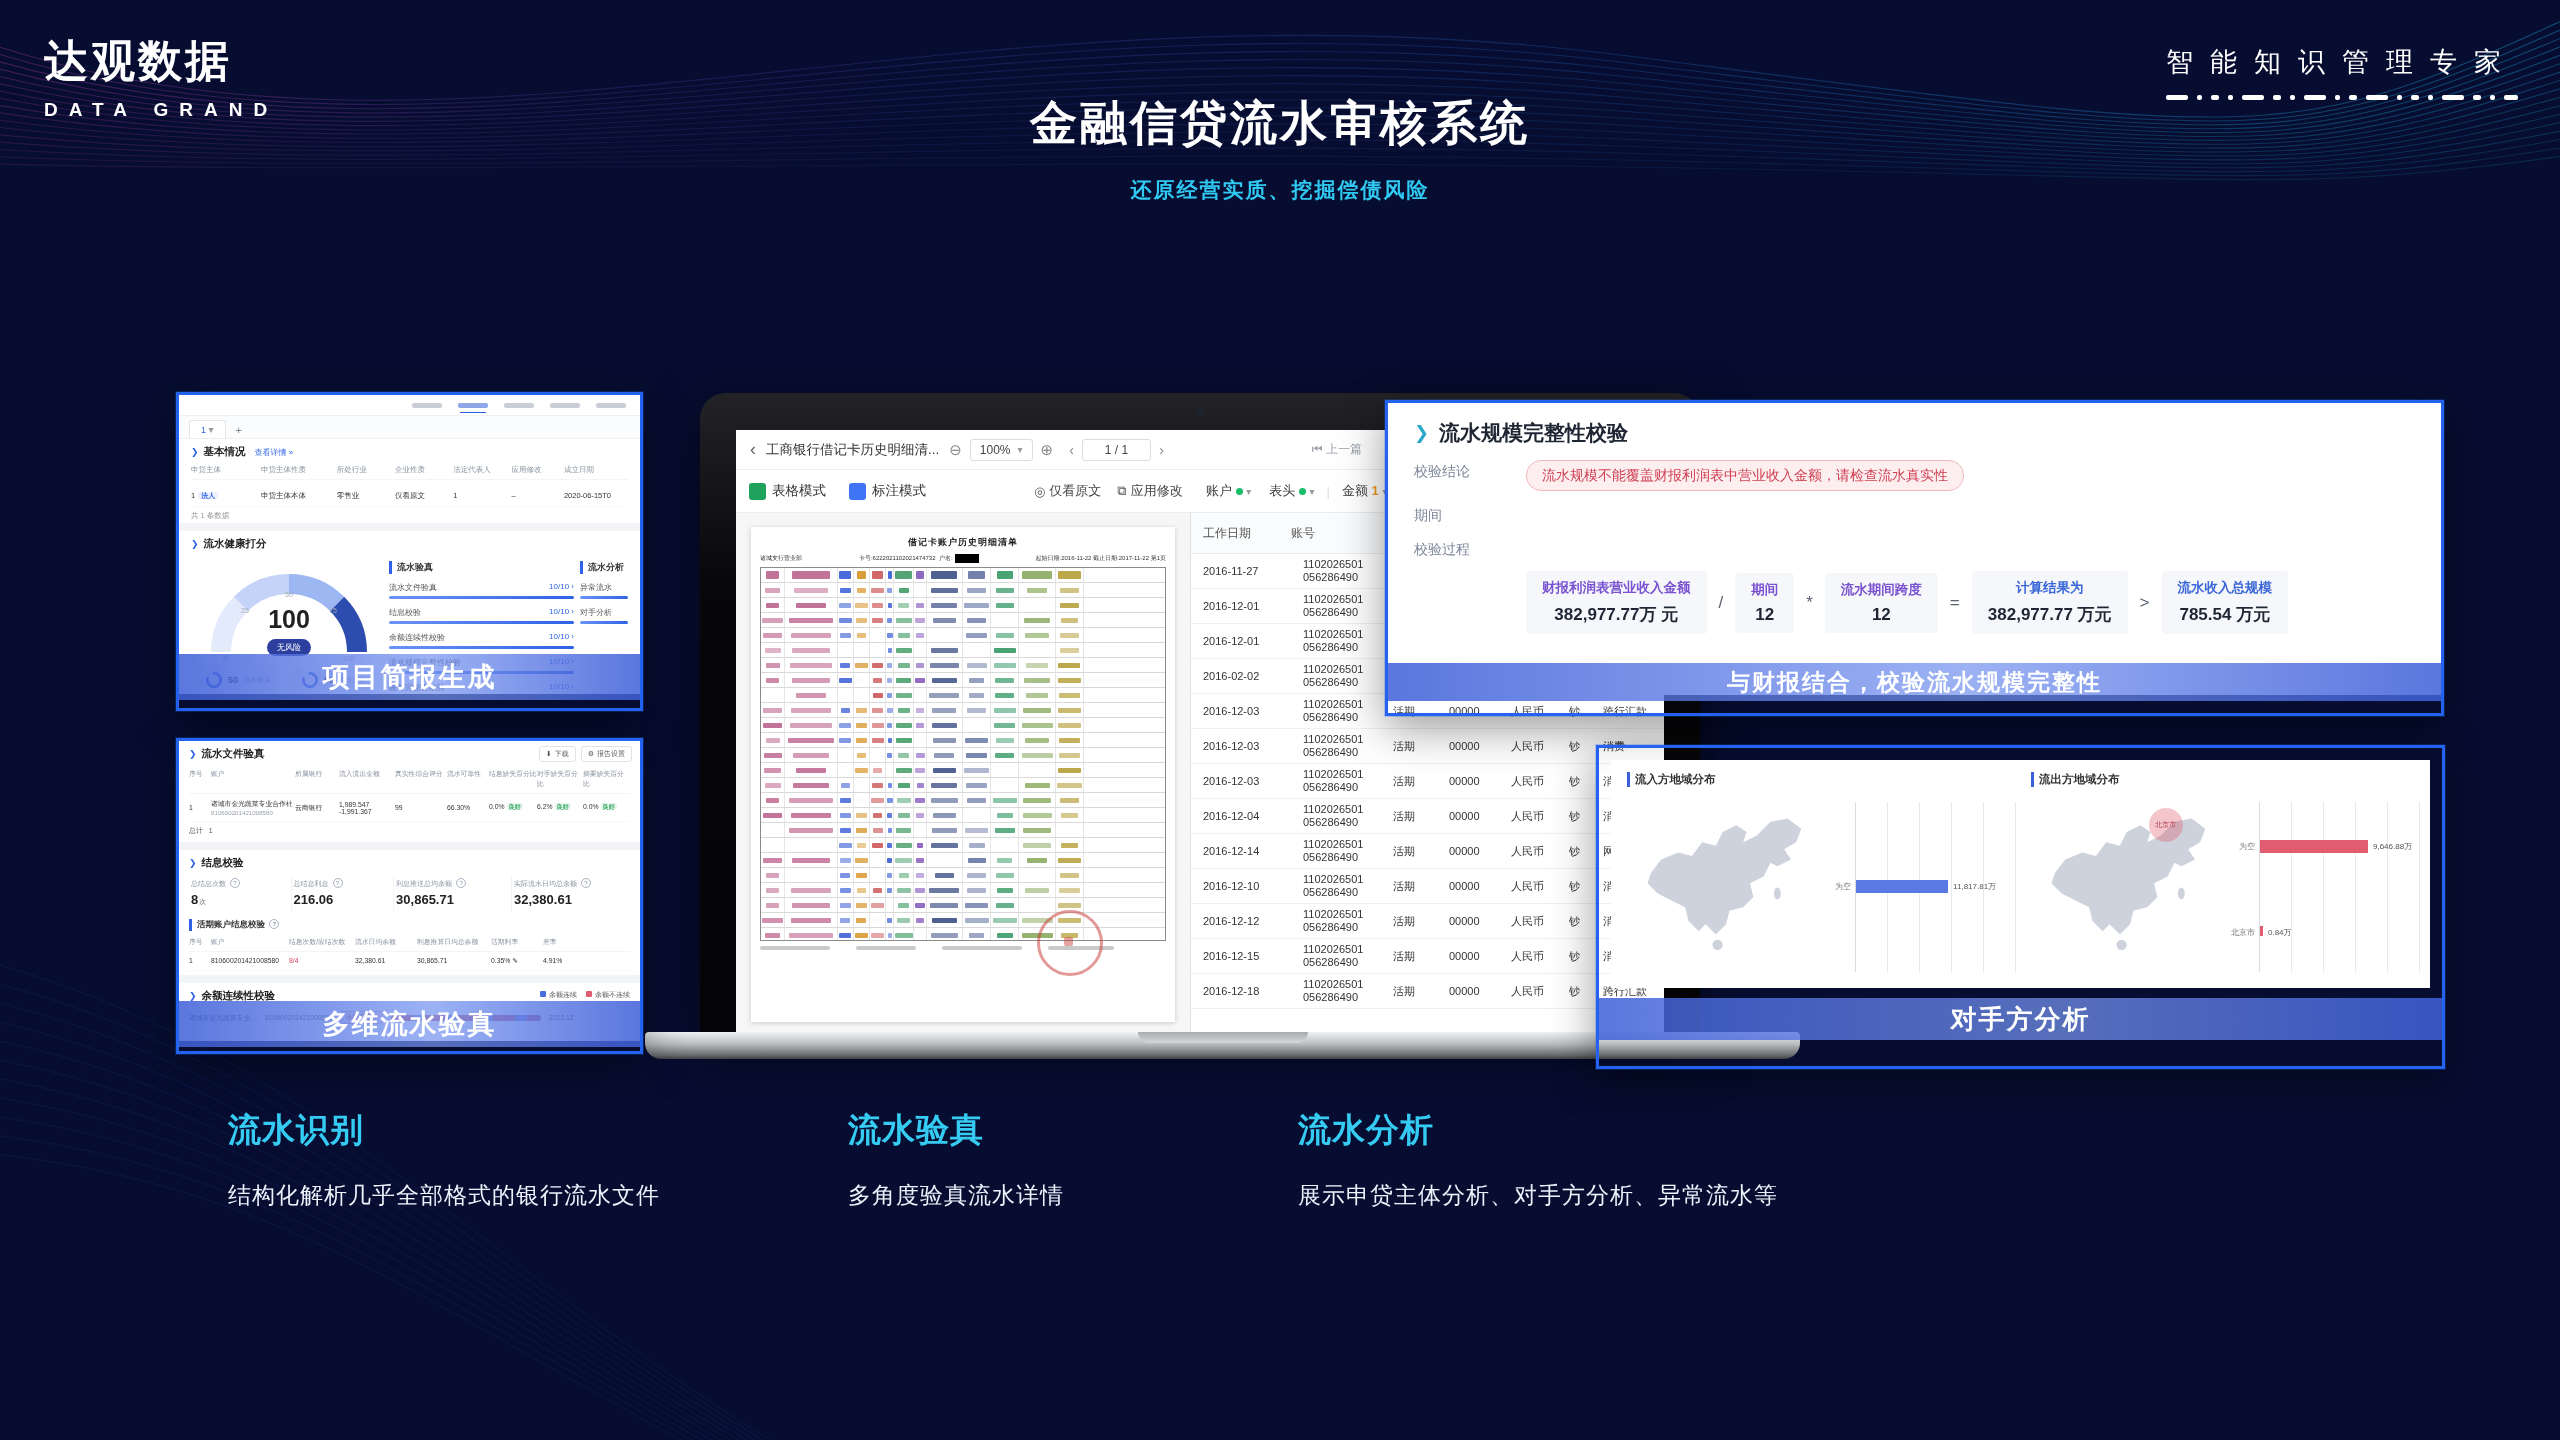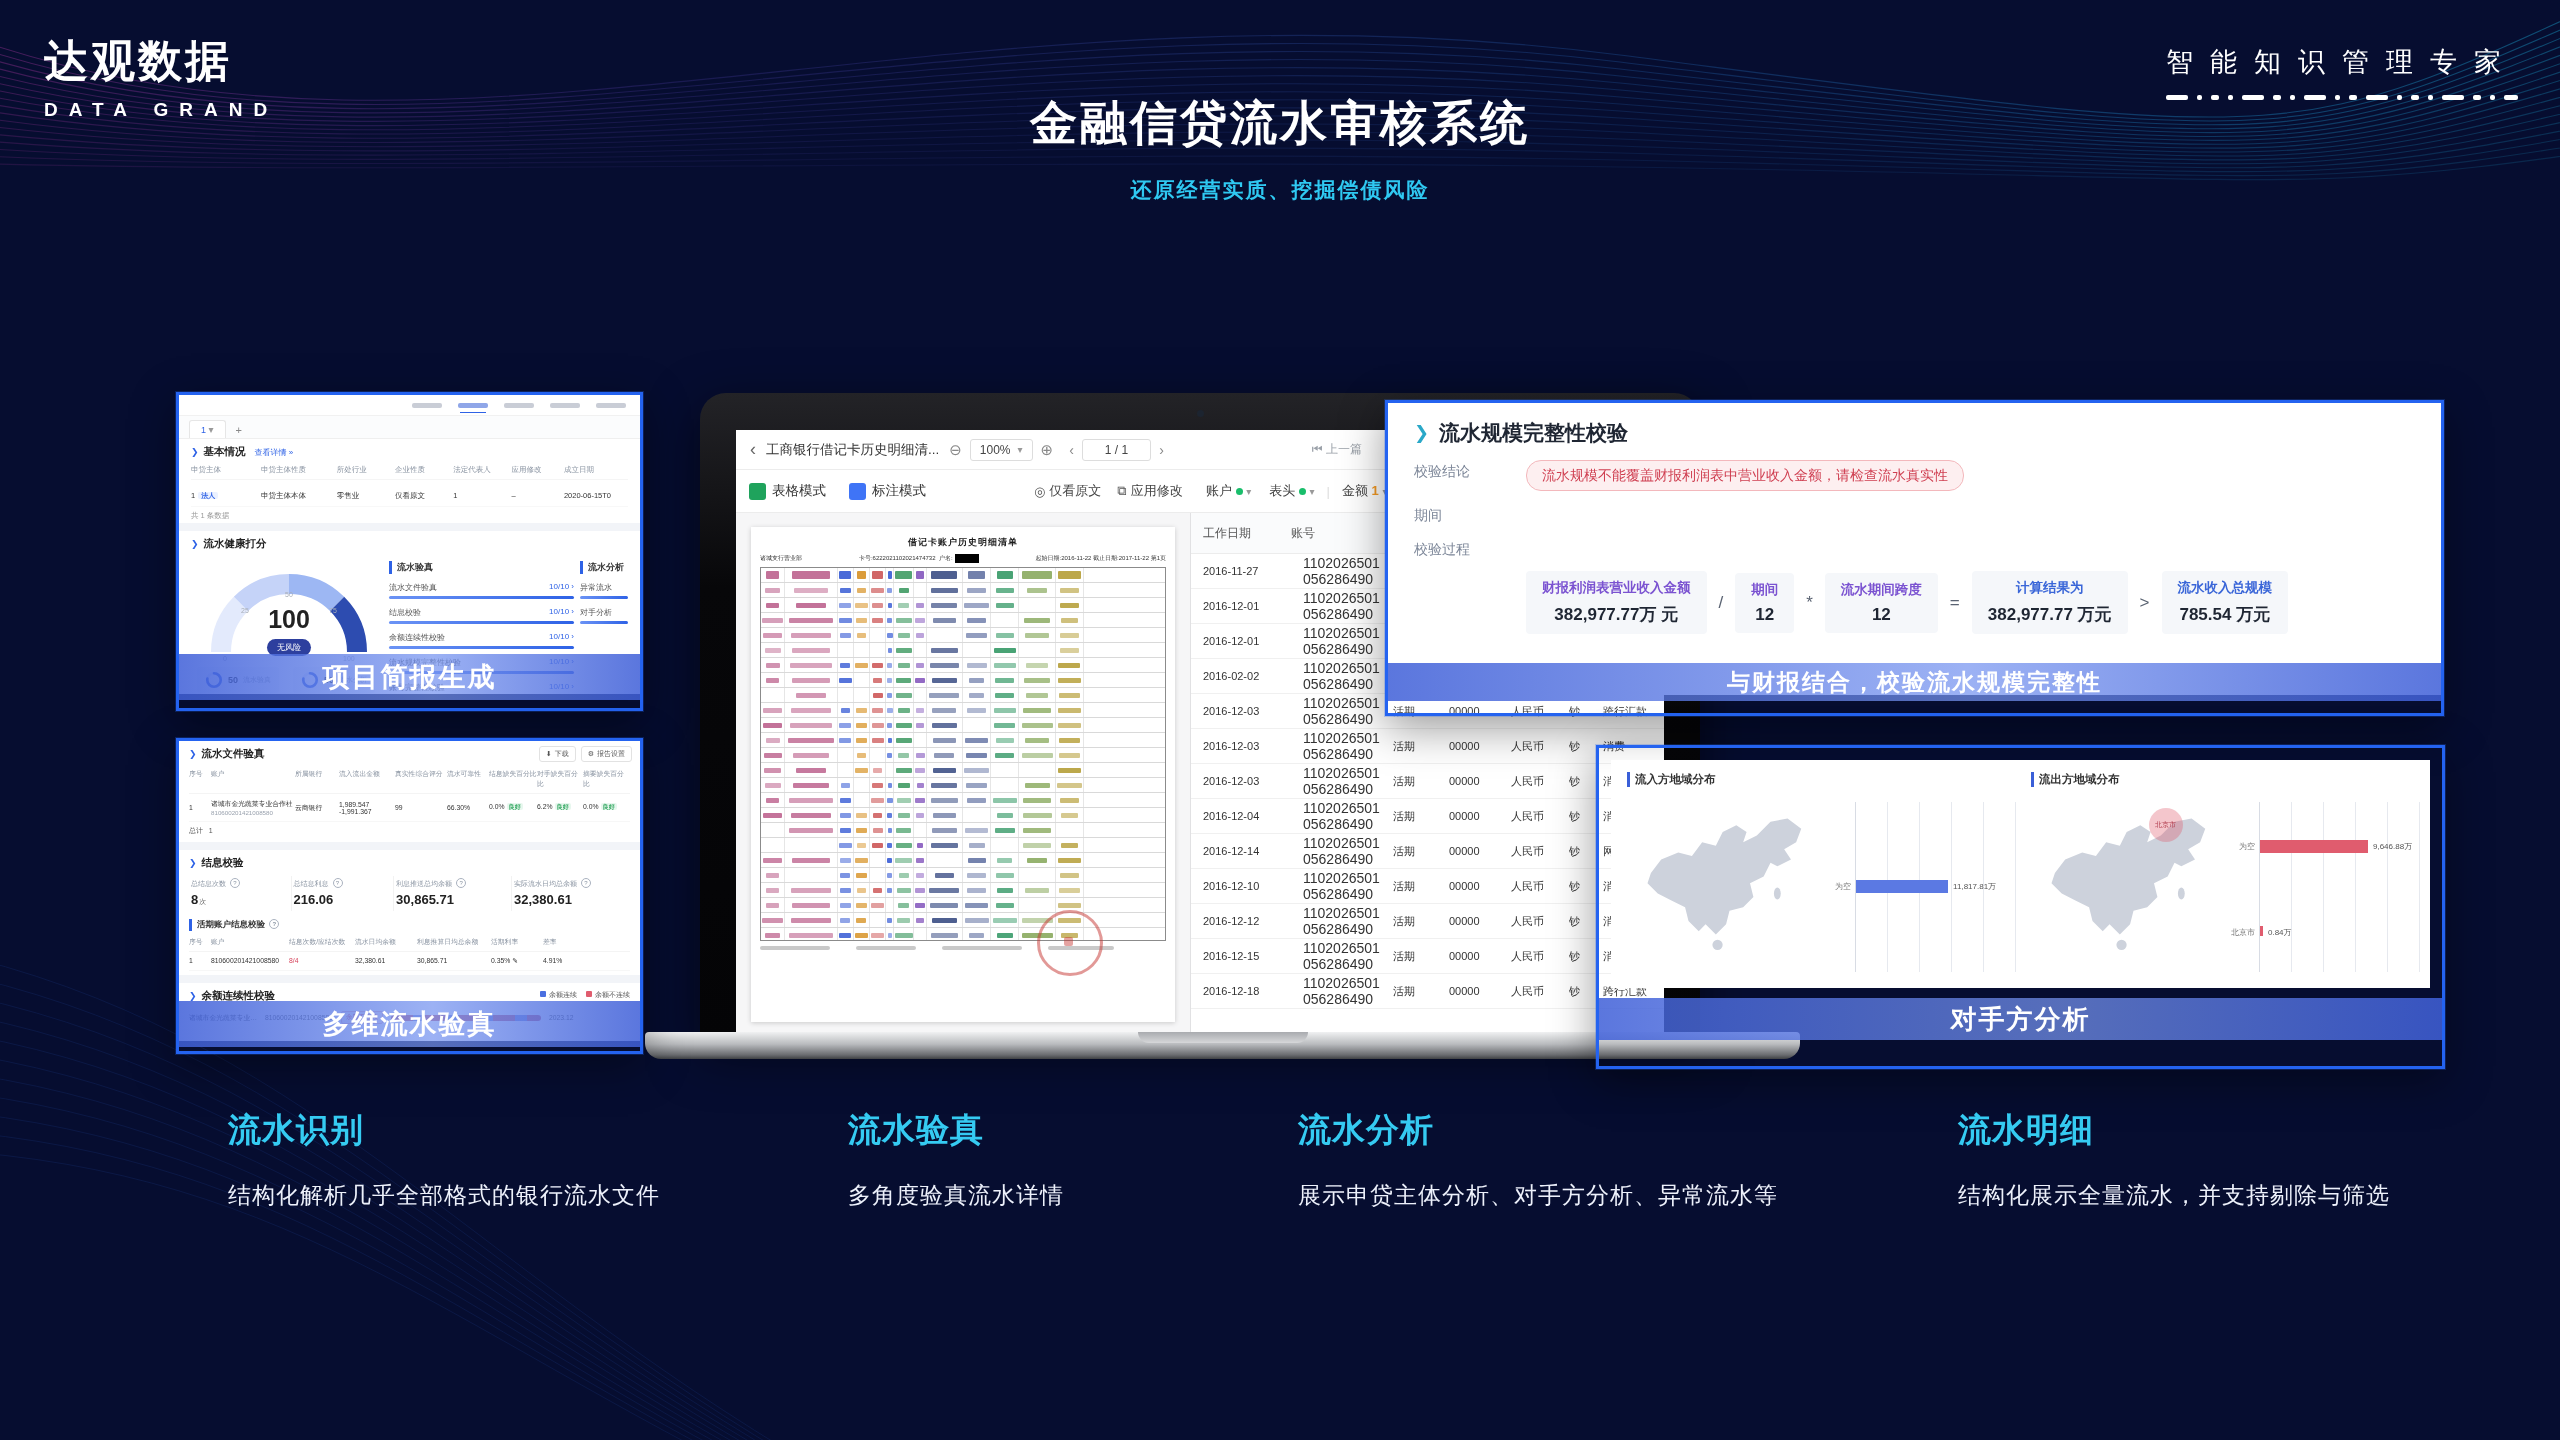--- a/index.html
+++ b/index.html
@@ -66,21 +66,21 @@
   .stamp::after{content:"";position:absolute;left:24px;top:24px;width:9px;height:9px;background:rgba(198,52,47,.45);border-radius:2px;}
   .sheet-foot{display:flex;gap:26px;margin-top:5px;}
   .sheet-foot i{display:block;height:4px;background:#c9c9c9;border-radius:2px;}
   
   .tablepane{flex:1;background:#fff;position:relative;overflow:hidden;}
   .tgrid{display:grid;grid-template-columns:88px 102px 56px 62px 58px 34px 1fr;align-items:center;}
   .thead{height:40px;background:#fafbfc;border-bottom:1px solid #ececec;font-size:12px;color:#555;}
   .thead span{padding-left:12px;}
   .trow{height:34px;border-bottom:1px solid #f0f0f0;font-size:11px;color:#333;}
   .trow span{padding-left:12px;white-space:nowrap;overflow:hidden;}
-  .acct{font-size:14px;line-height:1.15;color:#333;}
+  .acct{font-size:11px;line-height:1.15;color:#333;}
   
   .panel{position:absolute;border:3px solid #2463f0;box-shadow:0 0 0 1px rgba(36,99,240,.25),0 12px 42px rgba(0,0,0,.4);}
   .shot{position:absolute;background:#fff;overflow:hidden;color:#333;}
   .caption{position:absolute;display:flex;align-items:center;justify-content:center;color:#fff;font-weight:bold;
     background:linear-gradient(90deg,rgba(64,96,216,.86),rgba(118,148,240,.72) 55%,rgba(64,96,216,.86));letter-spacing:2px;}
   
   #p-report{left:176px;top:392px;width:461px;height:313px;}
   #p-report .shot{inset:0 0 14px 0;}
   #p-report .caption{left:0;right:0;bottom:8px;height:46px;font-size:27px;}
   .rp-nav{height:20px;border-bottom:1px solid #f1f1f1;display:flex;justify-content:flex-end;gap:16px;align-items:center;padding:0 14px;}
@@ -1757,18 +1757,14 @@
       <div class="f-desc">结构化解析几乎全部格式的银行流水文件</div>
     </div>
       <div class="feature">
       <div class="f-title">流水验真</div>
       <div class="f-desc">多角度验真流水详情</div>
     </div>
       <div class="feature">
       <div class="f-title">流水分析</div>
       <div class="f-desc">展示申贷主体分析、对手方分析、异常流水等</div>
     </div>
-      <div class="feature">
-      <div class="f-title">流水明细</div>
-      <div class="f-desc">结构化展示全量流水，并支持剔除与筛选</div>
-    </div>
     </div>
 </div>
 
 </body></html>

